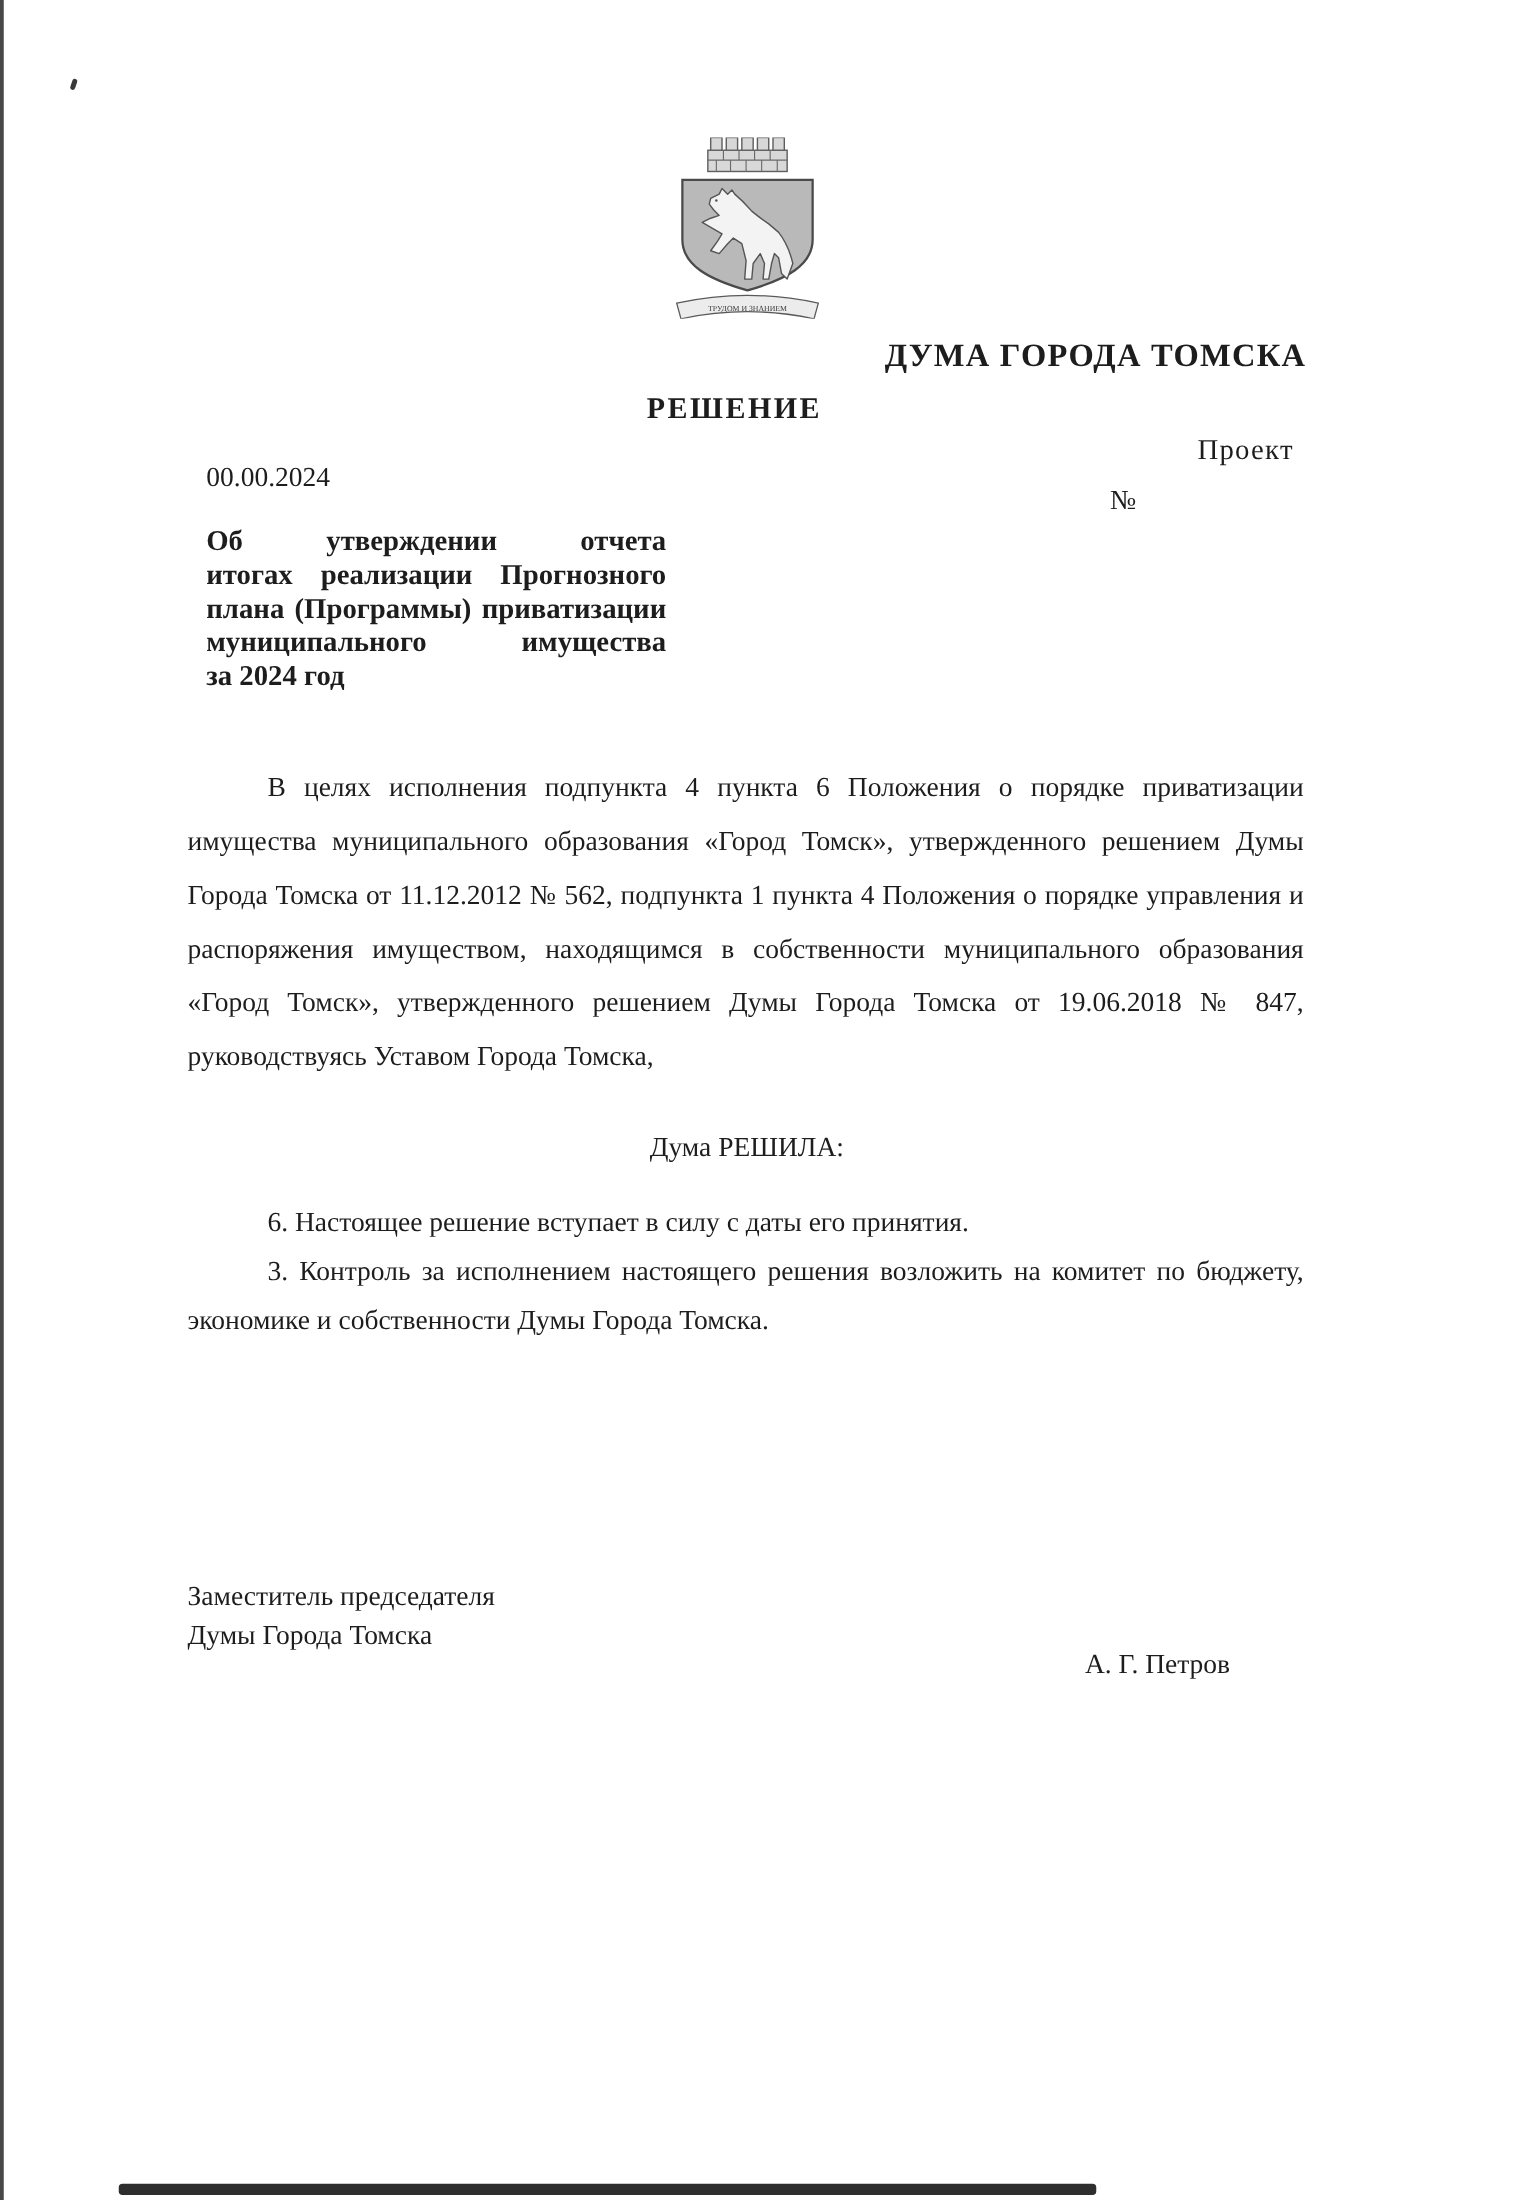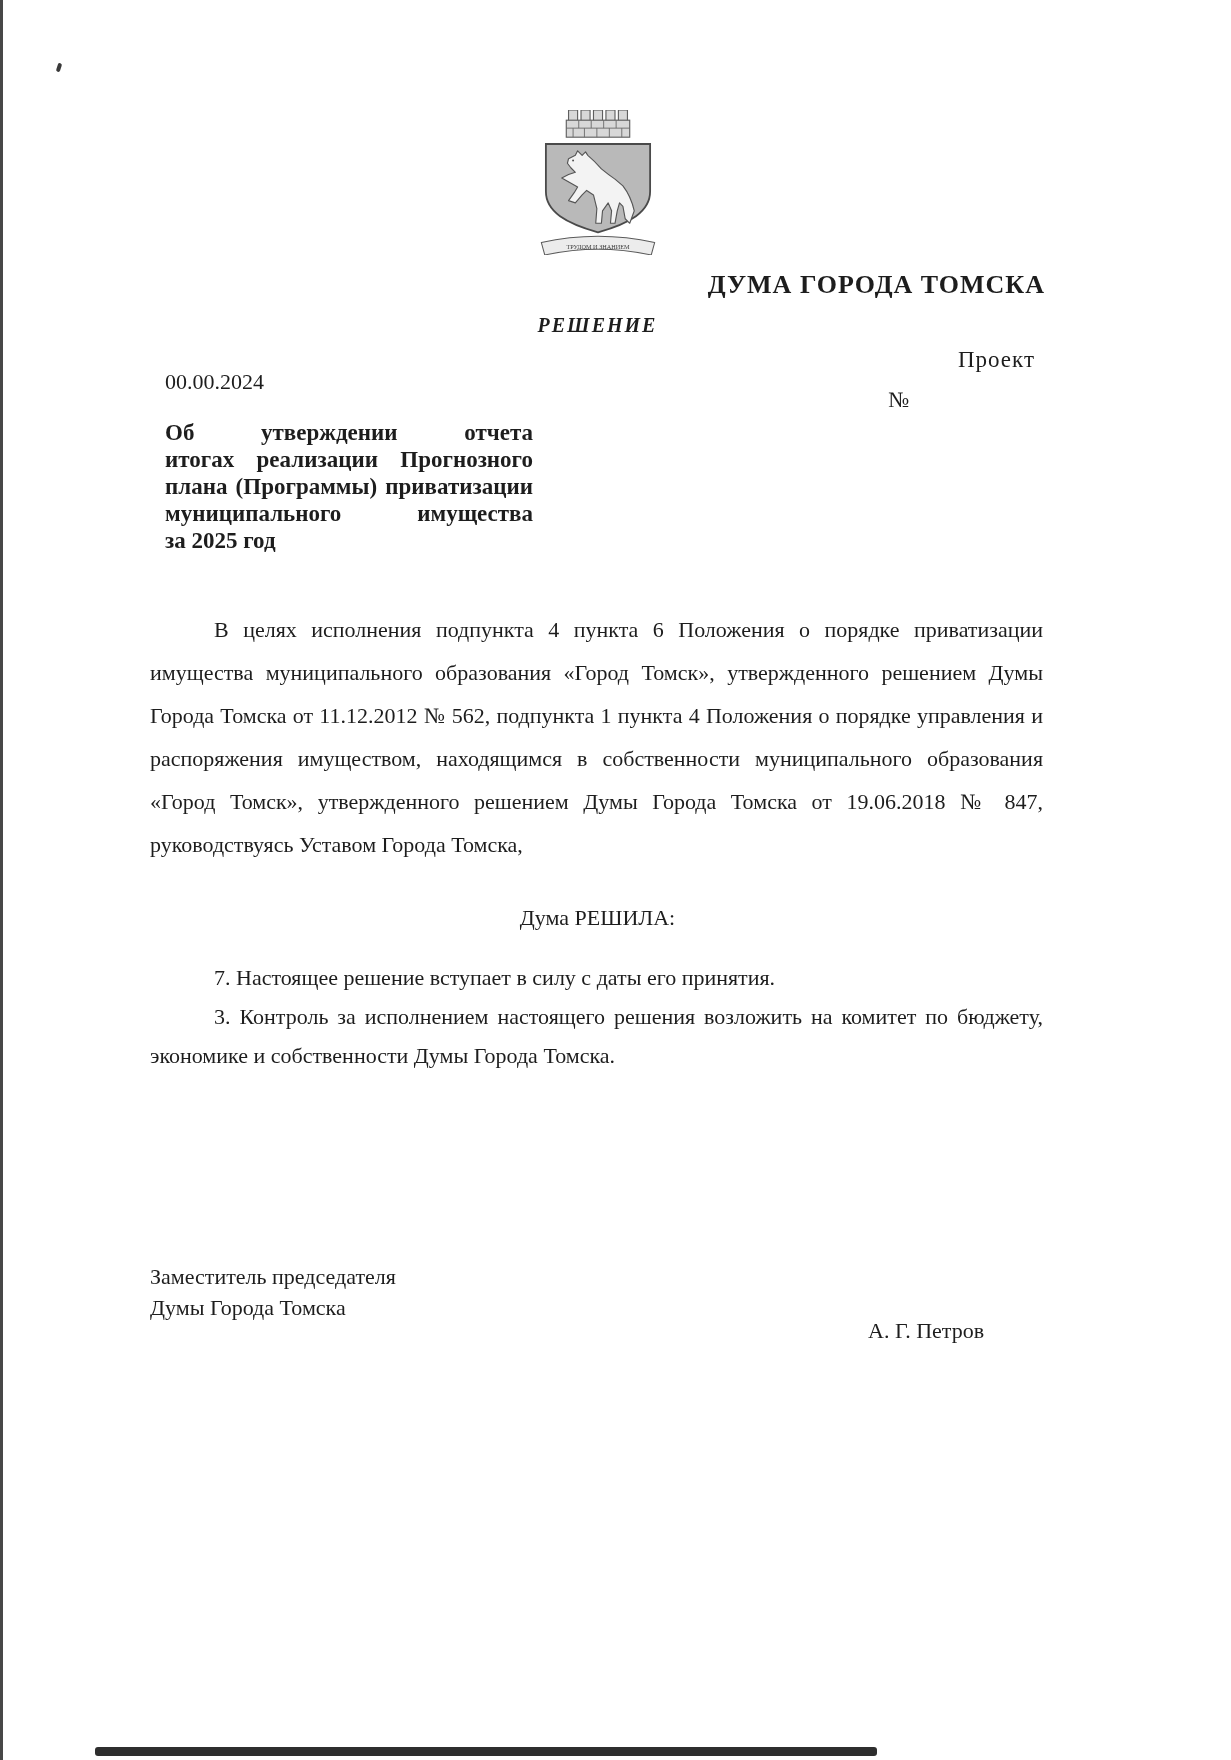--- a/index.html
+++ b/index.html
@@ -14,22 +14,22 @@
 
   
   .emblem { position:absolute; left:530px; top:110px; }
 
   
   .org-name {
     position:absolute; left:150px; top:270px; width:895px;
     text-align:right; font-weight:bold; font-size:26px; letter-spacing:1px;
   }
   .doc-type {
-    position:absolute; left:150px; top:314px; width:895px;
-    text-align:center; font-weight:bold; font-size:20px; letter-spacing:2px;font-style:italic;
+    position:absolute; left:140px; top:314px; width:895px;
+    text-align:center; font-weight:bold; font-size:24px; letter-spacing:2px;
   }
   .draft-label {
     position:absolute; left:150px; top:347px; width:885px;
     text-align:right; font-weight:normal; font-size:23px; letter-spacing:1px;
   }
   .doc-date { position:absolute; left:165px; top:369px; font-size:22px; }
   .doc-number { position:absolute; left:888px; top:387px; font-size:22px; }
 
   
   .title-block { position:absolute; left:165px; top:419px; width:368px; }
@@ -111,28 +111,28 @@
   <div class="doc-type">РЕШЕНИЕ</div>
   <div class="draft-label">Проект</div>
   <div class="doc-date">00.00.2024</div>
   <div class="doc-number">№</div>
 
   <div class="title-block">
     <div class="title-line">Об утверждении отчета</div>
     <div class="title-line">итогах реализации Прогнозного</div>
     <div class="title-line">плана (Программы) приватизации</div>
     <div class="title-line">муниципального имущества</div>
-    <div class="title-line last">за 2025 год</div>
+    <div class="title-line last">за 2024 год</div>
   </div>
 
   <div class="preamble">В целях исполнения подпункта 4 пункта 6 Положения о порядке приватизации имущества муниципального образования «Город Томск», утвержденного решением Думы Города Томска от 11.12.2012 № 562, подпункта 1 пункта 4 Положения о порядке управления и распоряжения имуществом, находящимся в собственности муниципального образования «Город Томск», утвержденного решением Думы Города Томска от 19.06.2018 № 847, руководствуясь Уставом Города Томска,</div>
 
   <div class="resolution-heading">Дума РЕШИЛА:</div>
   <div class="items">
-    <p>7. Настоящее решение вступает в силу с даты его принятия.</p>
+    <p>6. Настоящее решение вступает в силу с даты его принятия.</p>
     <p>3. Контроль за исполнением настоящего решения возложить на комитет по бюджету, экономике и собственности Думы Города Томска.</p>
   </div>
 
   <div class="sig-position">
     <div>Заместитель председателя</div>
     <div>Думы Города Томска</div>
   </div>
   <div class="sig-name">А. Г. Петров</div>
 
   <div class="edge-left"></div>

